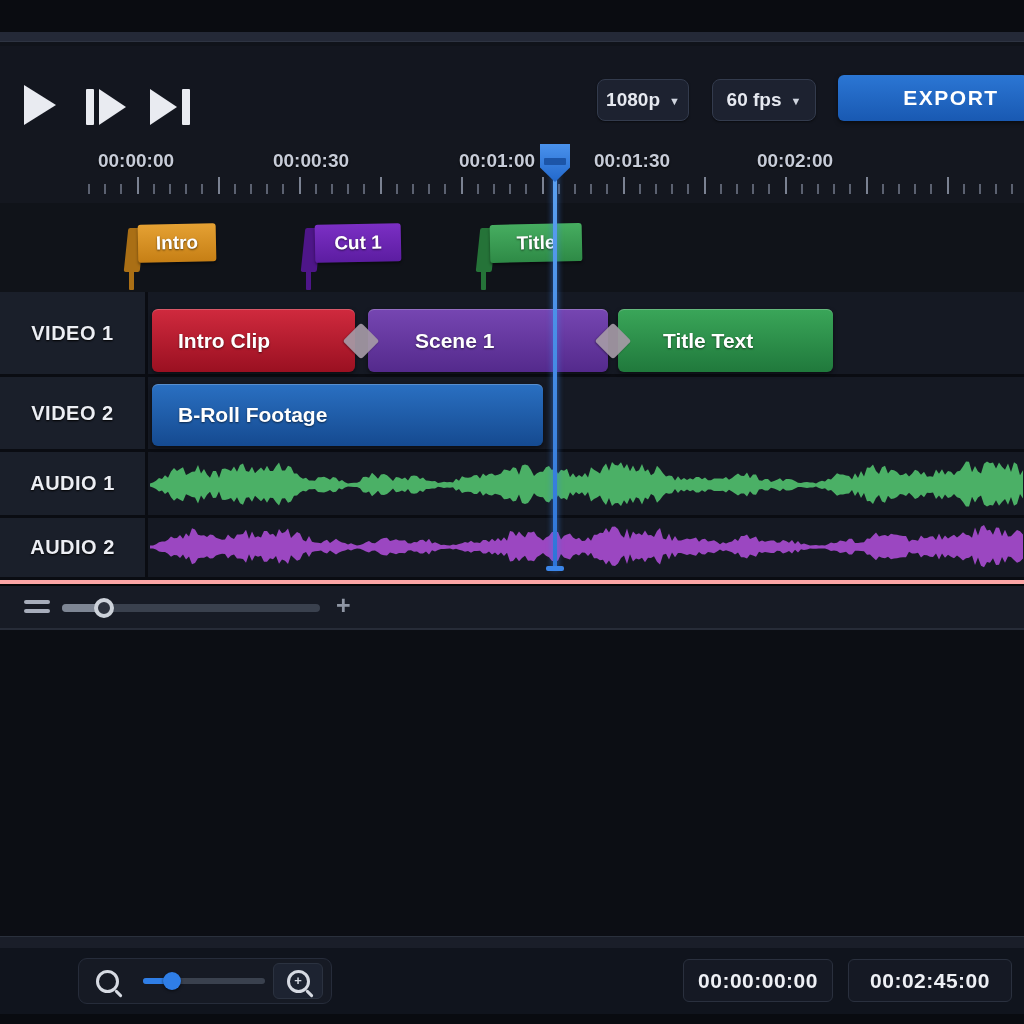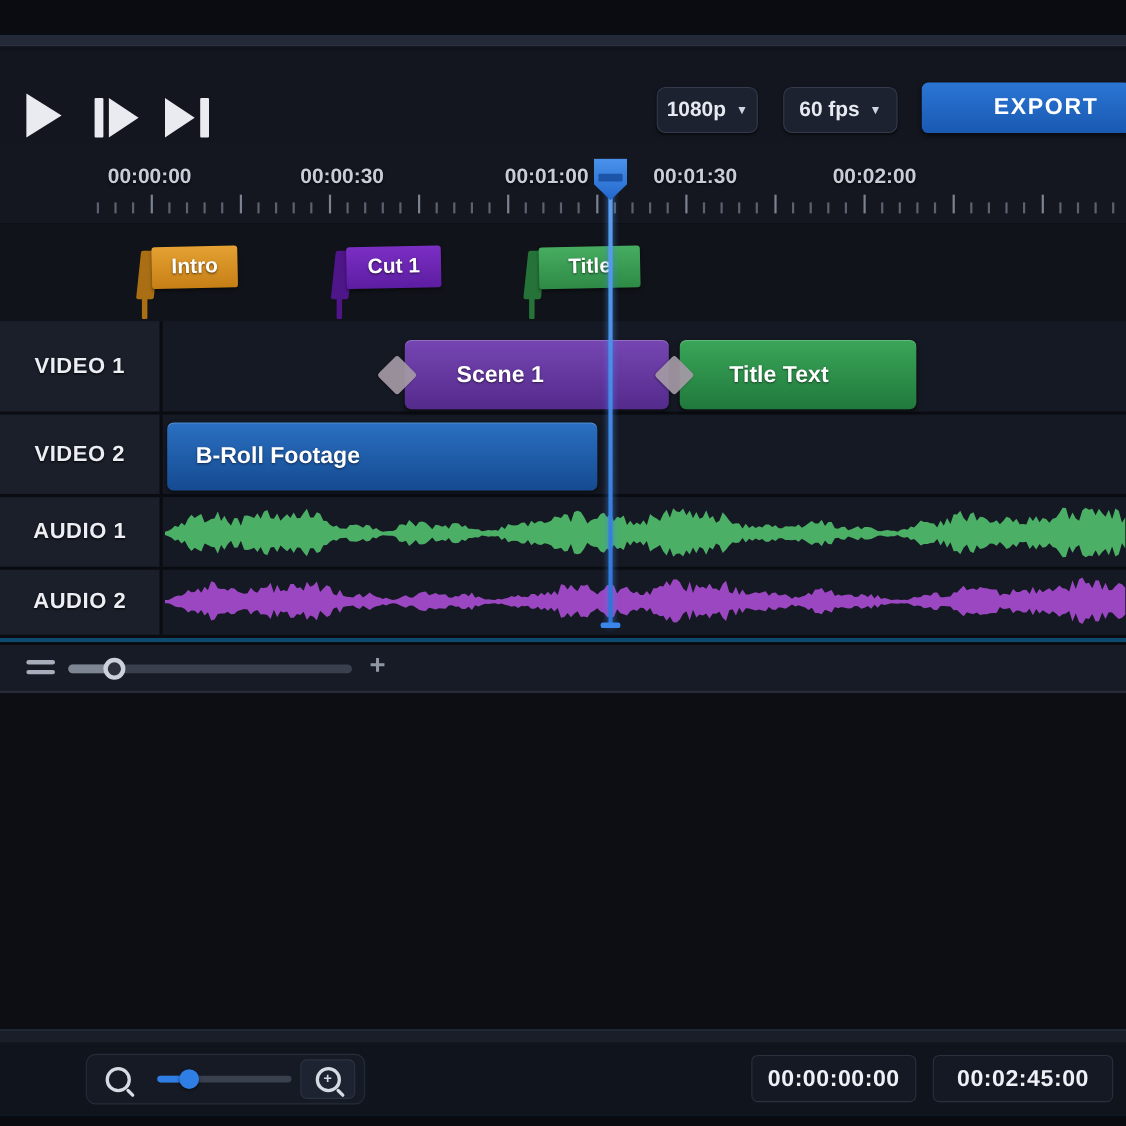--- a/index.html
+++ b/index.html
@@ -1,18 +1,18 @@
 <!DOCTYPE html>
 <html><head>
 <meta charset="utf-8">
 <style>
   html,body{margin:0;padding:0;background:#05060a;}
   #app{position:relative;width:1024px;height:1024px;overflow:hidden;
        font-family:"Liberation Sans","DejaVu Sans",sans-serif;
-       background:#0c4a6e;color:#edeff4;font-weight:700;}
+       background:#fca5a5;color:#edeff4;font-weight:700;}
   .abs{position:absolute;}
   
   #top-strip{left:0;top:0;width:1024px;height:32px;background:#0a0c11;}
   #band1{left:0;top:32px;width:1024px;height:9px;background:#242937;}
   #band2{left:0;top:41px;width:1024px;height:5px;background:#10131a;border-top:1px solid #2e3442;}
   
   #toolbar{left:0;top:46px;width:1024px;height:84px;background:#13161f;border-bottom:3px solid #06070b;}
   .tri-r{width:0;height:0;border-top:20px solid transparent;border-bottom:20px solid transparent;border-left:32px solid #e9ebf1;}
   .tri-r.sm{border-top-width:18px;border-bottom-width:18px;border-left-width:27px;}
   .tbar{width:8px;height:36px;background:#e9ebf1;border-radius:1px;}
@@ -226,20 +226,23 @@
       </div>
       <div class="track-row" style="height: 62px;">
         <div class="track-label-cell">
           <span>AUDIO 2</span>
         </div>
         <div class="track-lane"></div>
       </div>
     </div>
 
   <div class="abs" id="overlay" style="left:0;top:0;width:1024px;height:1024px;">
+      <div class="clip" style="left: 152px; top: 309px; width: 203px; height: 63px; padding-left: 26px; background: linear-gradient(rgb(208, 42, 62), rgb(154, 16, 33));">
+        <span>Intro Clip</span>
+      </div>
       <div class="clip" style="left: 368px; top: 309px; width: 240px; height: 63px; padding-left: 47px; background: linear-gradient(rgb(118, 70, 178), rgb(84, 42, 140));">
         <span>Scene 1</span>
       </div>
       <div class="clip" style="left: 152px; top: 384px; width: 391px; height: 62px; padding-left: 26px; background: linear-gradient(rgb(42, 112, 194), rgb(21, 74, 144));">
         <span>B-Roll Footage</span>
       </div>
       <div class="clip" style="left: 618px; top: 309px; width: 215px; height: 63px; padding-left: 45px; background: linear-gradient(rgb(58, 166, 89), rgb(32, 121, 60));">
         <span>Title Text</span>
       </div>
       <div class="diamond" style="left: 348px; top: 328px;"></div>

